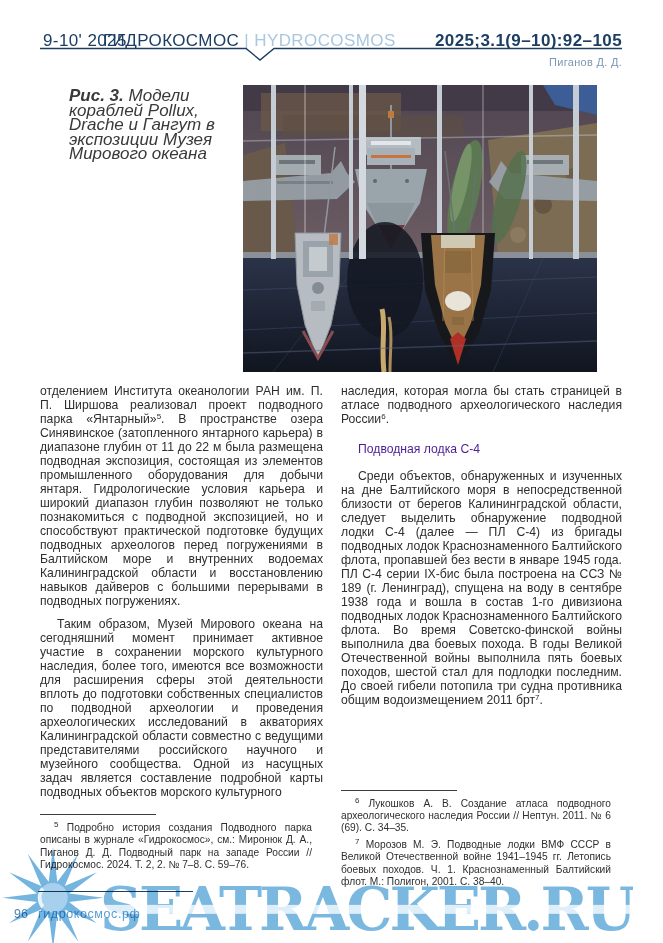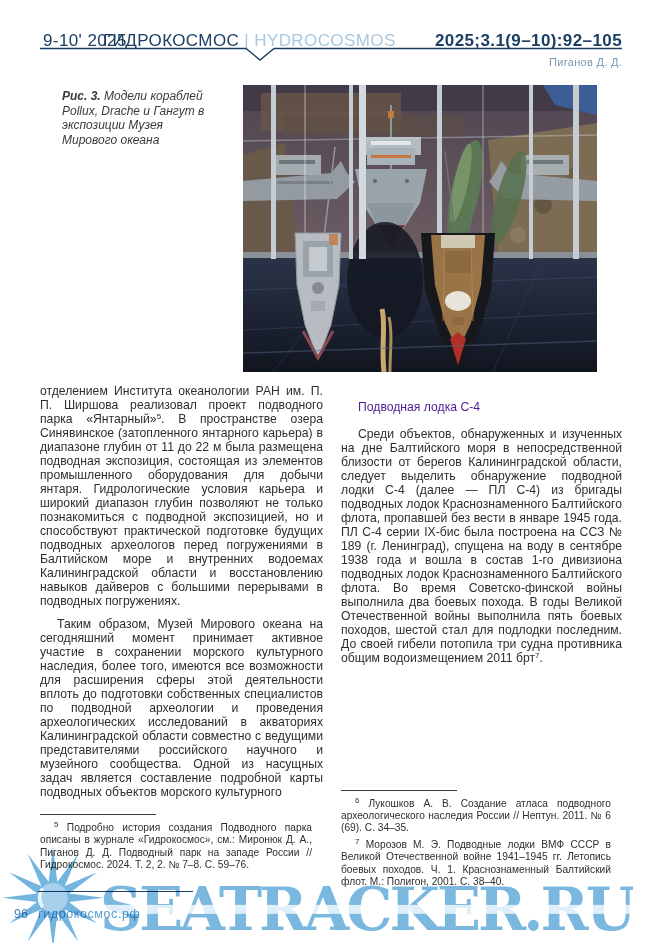--- a/index.html
+++ b/index.html
@@ -7,21 +7,21 @@
         font-family:"Liberation Sans",sans-serif;color:#2e2e2e;}
   
   .hdr{position:absolute;top:31px;font-size:17px;letter-spacing:.4px;color:#1c3e63;white-space:nowrap;}
   .hdr-issue{left:43px;}
   .hdr-journal{left:103px;}
   .hdr-journal .lt{color:#a9c7de;}
   .hdr-citation{right:41px;font-weight:bold;}
   .hdr-rule{position:absolute;left:40px;top:47px;width:582px;height:16px;}
   .hdr-author{position:absolute;right:41px;top:56px;font-size:11px;color:#7b99b4;letter-spacing:.3px;padding-left:11px;}
   
-  .fig-caption{position:absolute;left:62px;top:89px;width:150px;font-size:12px;line-height:14.5px;
+  .fig-caption{position:absolute;left:69px;top:89px;width:150px;font-size:17px;line-height:14.5px;
                font-style:italic;color:#3a3a3a;}
   .fig-caption b{font-style:italic;}
   .photo{position:absolute;left:243px;top:85px;width:354px;height:287px;overflow:hidden;background:#1a2030;}
   
   .col{position:absolute;top:384px;font-size:12.2px;line-height:14px;text-align:justify;
        text-justify:inter-word;color:#2e2e2e;}
   .col p{margin:0;}
   .col .indent{text-indent:17px;}
   .col .gap{margin-top:9px;}
   .col-left{left:40px;width:283px;height:492px;}
@@ -166,20 +166,21 @@
   <div class="col col-left">
     <p><span>отделением Института океанологии РАН им. П. П. Ширшова реализовал проект подводного парка «Янтарный»</span><sup>5</sup><span>. В пространстве озера Синявинское (затопленного янтарного карьера) в диапазоне глубин от 11 до 22 м была размещена подводная экспозиция, состоящая из элементов промышленного оборудования для добычи янтаря. Гидрологические условия карьера и широкий диапазон глубин позволяют не только познакомиться с подводной экспозицией, но и способствуют практической подготовке будущих подводных археологов перед погружениями в Балтийском море и внутренних водоемах Калининградской области и восстановлению навыков дайверов с большими перерывами в подводных погружениях.</span></p>
     <p class="indent gap">Таким образом, Музей Мирового океана на сегодняшний момент принимает активное участие в сохранении морского культурного наследия, более того, имеются все возможности для расширения сферы этой деятельности вплоть до подготовки собственных специалистов по подводной археологии и проведения археологических исследований в акваториях Калининградской области совместно с ведущими представителями российского научного и музейного сообщества. Одной из насущных задач является составление подробной карты подводных объектов морского культурного</p>
     <div class="fnblock">
       <div class="fn-sep"></div>
       <p><sup>5</sup><span> Подробно история создания Подводного парка описаны в журнале «Гидрокосмос», см.: Миронюк Д. А., Пиганов Д. Д. Подводный парк на западе России // Гидрокосмос. 2024. Т. 2, 2. № 7–8. С. 59–76.</span></p>
     </div>
   </div>
 
   <div class="col col-right">
+    <p><span>наследия, которая могла бы стать страницей в атласе подводного археологического наследия России</span><sup>6</sup><span>.</span></p>
     <p class="sec-heading">Подводная лодка С-4</p>
     <p class="indent"><span>Среди объектов, обнаруженных и изученных на дне Балтийского моря в непосредственной близости от берегов Калининградской области, следует выделить обнаружение подводной лодки С-4 (далее — ПЛ С-4) из бригады подводных лодок Краснознаменного Балтийского флота, пропавшей без вести в январе 1945 года. ПЛ С-4 серии IX-бис была построена на ССЗ № 189 (г. Ленинград), спущена на воду в сентябре 1938 года и вошла в состав 1-го дивизиона подводных лодок Краснознаменного Балтийского флота. Во время Советско-финской войны выполнила два боевых похода. В годы Великой Отечественной войны выполнила пять боевых походов, шестой стал для подлодки последним. До своей гибели потопила три судна противника общим водоизмещением 2011 брт</span><sup>7</sup><span>.</span></p>
     <div class="fnblock">
       <div class="fn-sep"></div>
       <p><sup>6</sup><span> Лукошков А. В. Создание атласа подводного археологического наследия России // Нептун. 2011. № 6 (69). С. 34–35.</span></p>
       <p><sup>7</sup><span> Морозов М. Э. Подводные лодки ВМФ СССР в Великой Отечественной войне 1941–1945 гг. Летопись боевых походов. Ч. 1. Краснознаменный Балтийский флот. М.: Полигон, 2001. С. 38–40.</span></p>
     </div>
   </div>
 
   <div class="ft-rule"></div>

